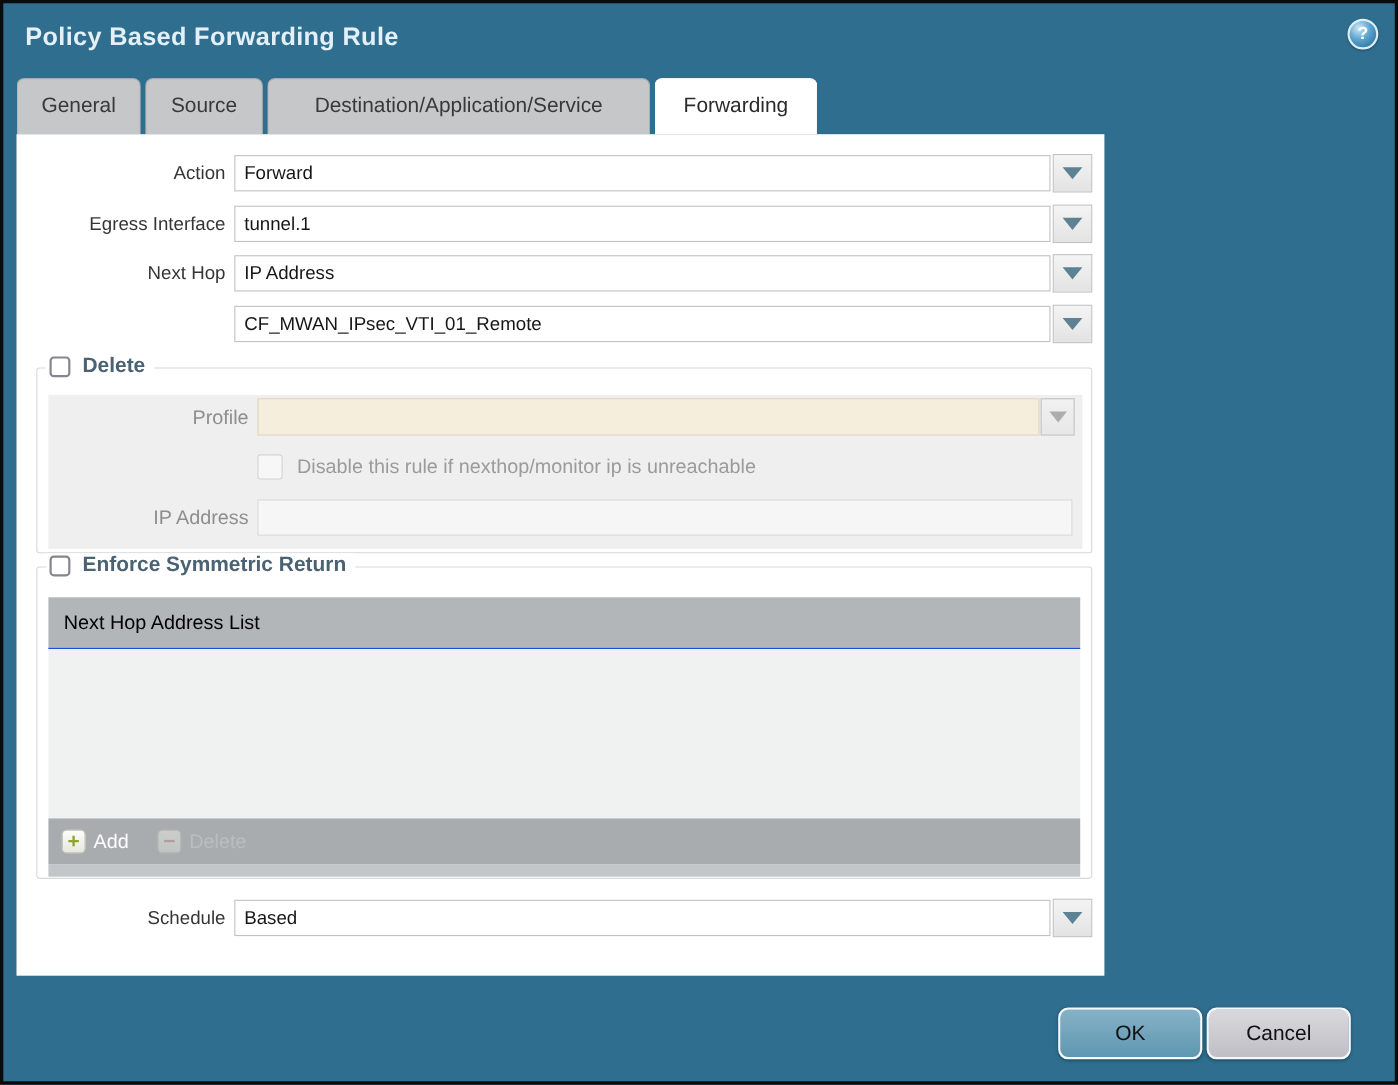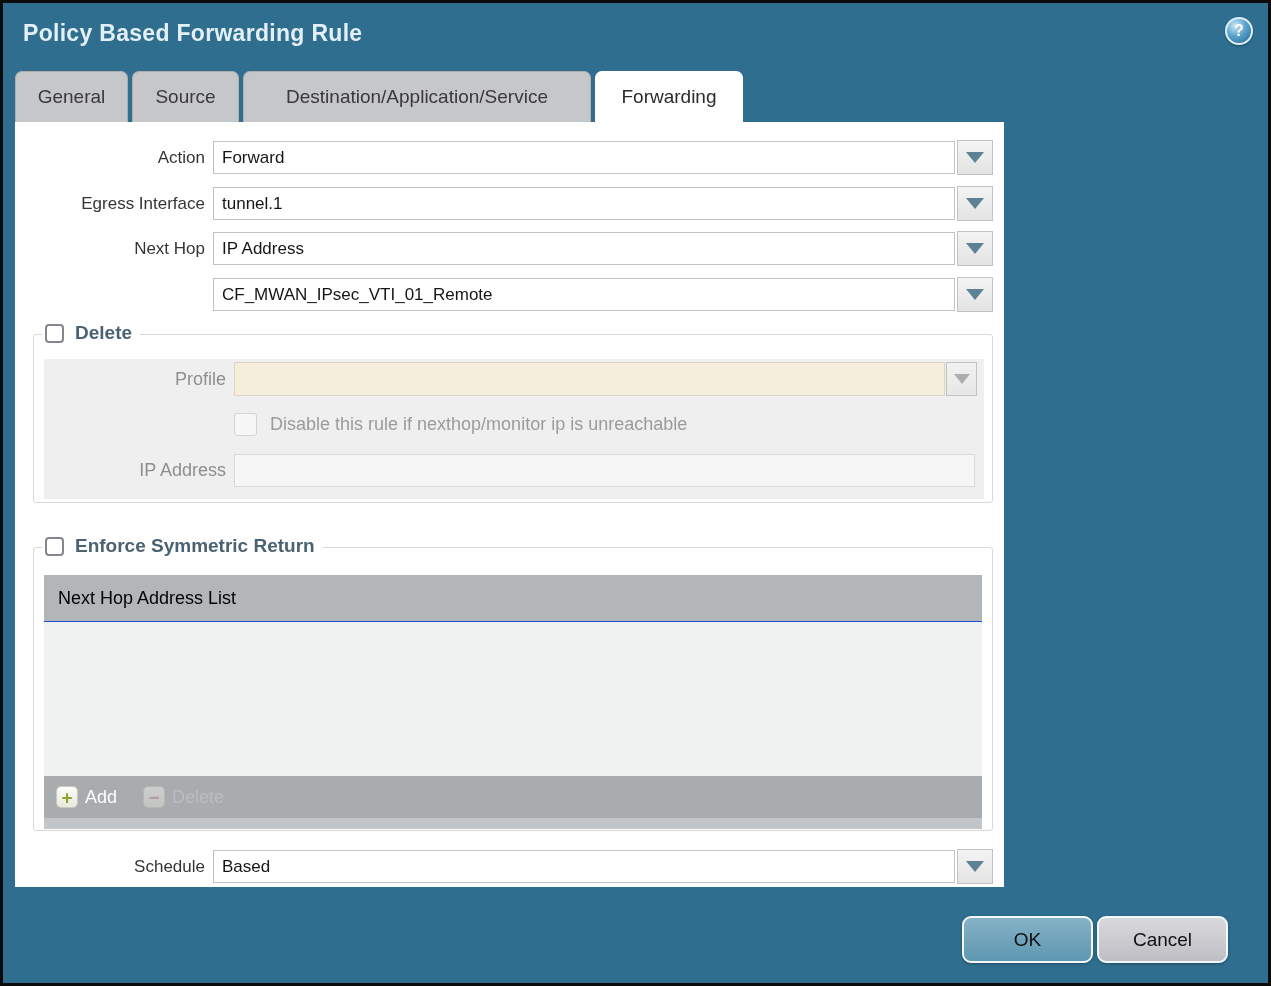--- a/index.html
+++ b/index.html
@@ -125,21 +125,21 @@
   .tool.disabled .tool-icon { opacity:.45; }
   .tool.disabled .tool-label { color:#bcbfc1; }
   .list-strip { height:11px; background:#c3c6c8; }
 
   
   .row-action { margin-top:19px; }
   .row-egress { margin-top:13px; }
   .row-nexthop { margin-top:12px; }
   .row-nexthop-addr { margin-top:13px; }
   .fset-monitor { margin-top:23px; height:169px; }
-  .fset-enforce { margin-top:44px; height:284px; }
+  .fset-enforce { margin-top:12px; height:284px; }
   .row-schedule { margin-top:19px; }
 
   
   .btn {
     position:absolute; top:913px; width:131px; height:47px;
     border-radius:9px; border:2px solid #f4f8fa;
     font-size:19px; color:#111; font-family:"Liberation Sans", sans-serif;
     display:flex; align-items:center; justify-content:center; cursor:pointer;
     box-shadow:0 1px 3px rgba(0,0,0,.3);
   }

